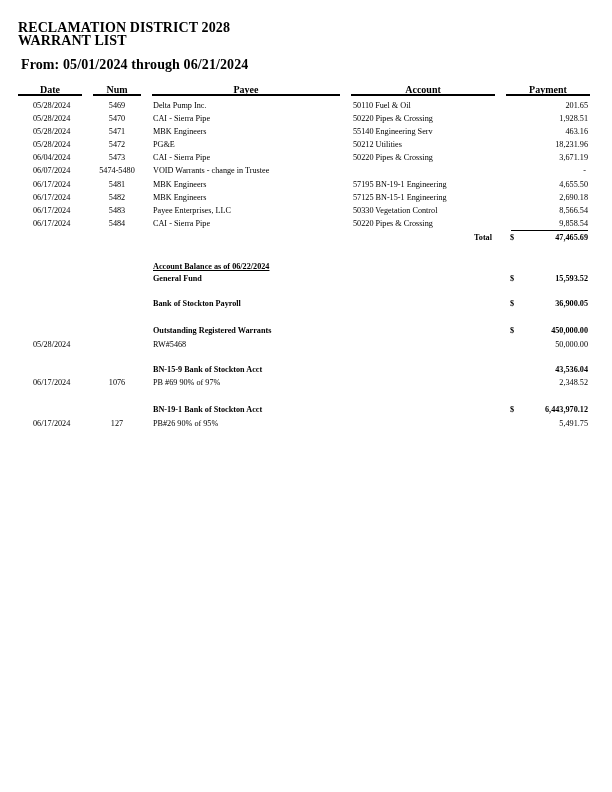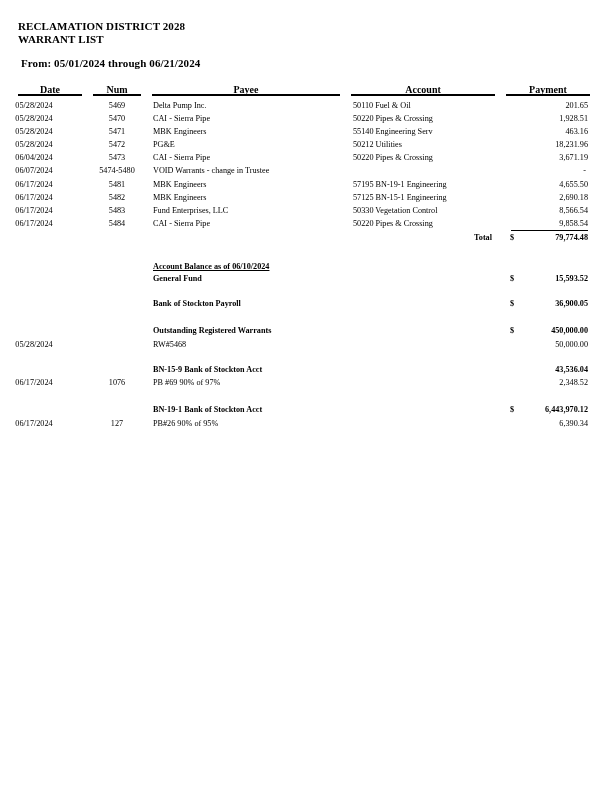--- a/index.html
+++ b/index.html
@@ -1,24 +1,24 @@
 <!DOCTYPE html>
 <html><head>
 <meta charset="utf-8">
 <style>
   html, body { margin:0; padding:0; background:#ffffff; }
   body { width:612px; height:792px; position:relative; overflow:hidden;
          font-family:"Liberation Serif", "DejaVu Serif", serif; color:#000; font-size:8.2px; }
   .abs { position:absolute; white-space:nowrap; }
   .b { font-weight:bold; }
-  .title { left:18px; font-weight:bold; font-size:11px; letter-spacing:0.1px; }
+  .title { left:18px; font-weight:bold; font-size:14px; letter-spacing:0.1px; }
   .hdr { position:absolute; top:84px; font-weight:bold; text-align:center; font-size:10px; }
   .hline { position:absolute; top:94px; height:2px; background:#000; }
   .row { position:absolute; left:0; width:612px; height:13px; }
-  .c-date { position:absolute; left:2px; width:64px; text-align:center; }
+  .c-date { position:absolute; left:33px; width:64px; }
   .c-num { position:absolute; left:93px; width:48px; text-align:center; }
   .c-payee { position:absolute; left:153px; }
   .c-acct { position:absolute; left:353px; }
   .c-pay { position:absolute; right:24px; text-align:right; }
   .c-dollar { position:absolute; left:510px; }
   .c-totlbl { position:absolute; right:120px; text-align:center; font-weight:bold;margin-left:48px; }
   .uline { text-decoration:underline; }
 </style>
 </head>
 <body>
@@ -91,40 +91,40 @@
 <div class="row" style="top:193px;">
   <span class="c-date">06/17/2024</span>
   <span class="c-num">5482</span>
   <span class="c-payee">MBK Engineers</span>
   <span class="c-acct">57125 BN-15-1 Engineering</span>
   <span class="c-pay">2,690.18</span>
 </div>
 <div class="row" style="top:206px;">
   <span class="c-date">06/17/2024</span>
   <span class="c-num">5483</span>
-  <span class="c-payee">Fund Enterprises, LLC</span>
+  <span class="c-payee">Payee Enterprises, LLC</span>
   <span class="c-acct">50330 Vegetation Control</span>
   <span class="c-pay">8,566.54</span>
 </div>
 <div class="row" style="top:219px;">
   <span class="c-date">06/17/2024</span>
   <span class="c-num">5484</span>
   <span class="c-payee">CAI - Sierra Pipe</span>
   <span class="c-acct">50220 Pipes &amp; Crossing</span>
   <span class="c-pay">9,858.54</span>
 </div>
 
 <div class="abs" style="top:230px; left:511px; width:77px; height:1px; background:#000;"></div>
 <div class="row b" style="top:233px;">
   <span class="c-totlbl">Total</span>
   <span class="c-dollar">$</span>
-  <span class="c-pay">79,774.48</span>
+  <span class="c-pay">47,465.69</span>
 </div>
 
-<div class="abs b uline" style="top:262px; left:153px;">Account Balance as of 06/10/2024</div>
+<div class="abs b uline" style="top:262px; left:153px;">Account Balance as of 06/22/2024</div>
 
 <div class="row b" style="top:274px;">
   <span class="c-payee">General Fund</span>
   <span class="c-dollar">$</span>
   <span class="c-pay">15,593.52</span>
 </div>
 
 <div class="row b" style="top:299px;">
   <span class="c-payee">Bank of Stockton Payroll</span>
   <span class="c-dollar">$</span>
@@ -155,14 +155,14 @@
 
 <div class="row b" style="top:405px;">
   <span class="c-payee">BN-19-1 Bank of Stockton Acct</span>
   <span class="c-dollar">$</span>
   <span class="c-pay">6,443,970.12</span>
 </div>
 <div class="row" style="top:419px;">
   <span class="c-date">06/17/2024</span>
   <span class="c-num">127</span>
   <span class="c-payee">PB#26 90% of 95%</span>
-  <span class="c-pay">6,390.34</span>
+  <span class="c-pay">5,491.75</span>
 </div>
 
 </body></html>

